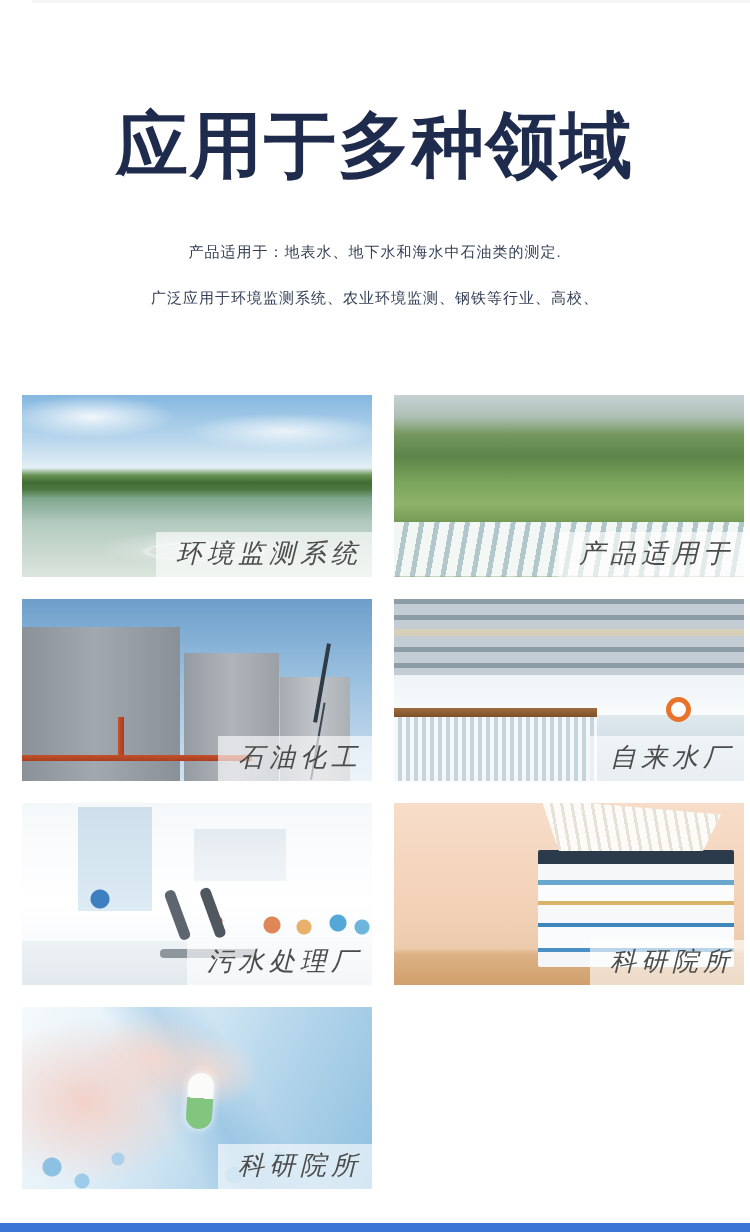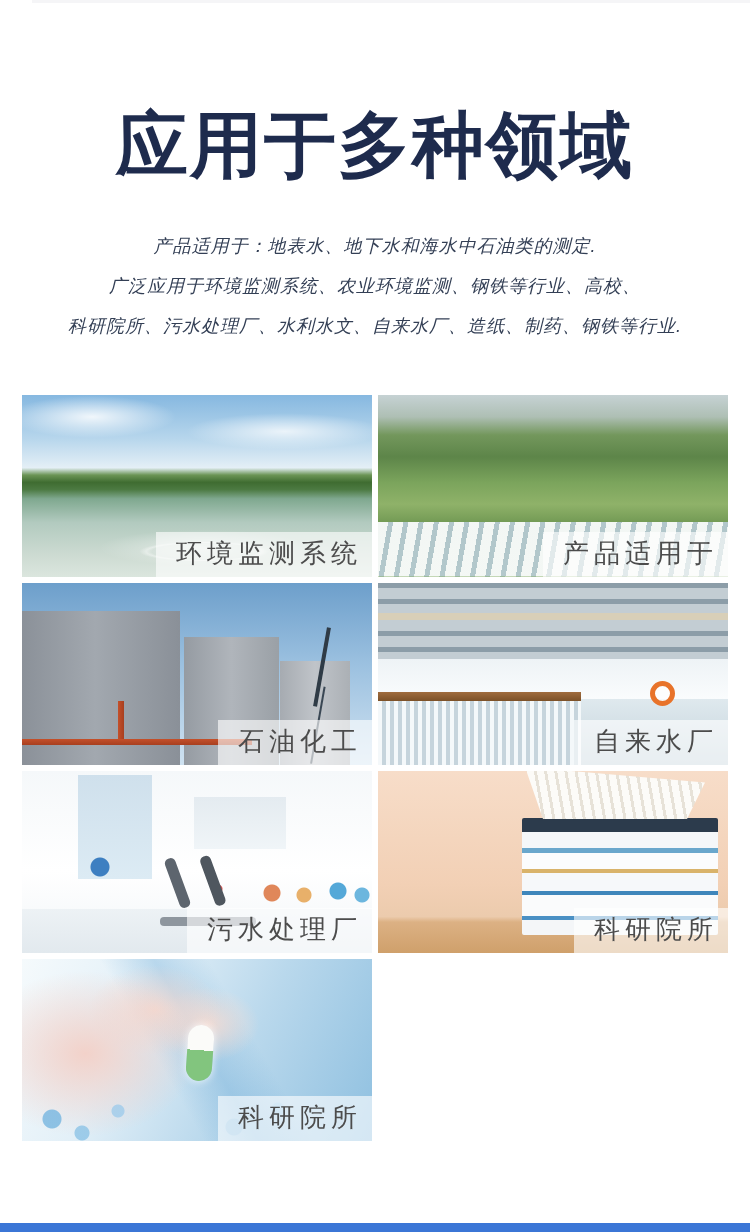--- a/index.html
+++ b/index.html
@@ -9,25 +9,25 @@
     font-family:"Liberation Sans","DejaVu Sans",sans-serif;
   }
   .top-strip{position:absolute;top:0;left:32px;right:0;height:3px;background:#f5f5f7;}
 
   .section-title{
     position:absolute;top:102px;left:0;width:750px;margin:0;
     text-align:center;color:#1e2b4d;font-size:72px;font-weight:900;
     letter-spacing:2px;line-height:86px;
   }
   .section-desc{position:absolute;top:226px;left:0;width:750px;text-align:center;}
-  .section-desc p{margin:0;color:#333f55;font-size:18px;line-height:40px;letter-spacing:1px;font-style:italic;}
+  .section-desc p{margin:6px;color:#333f55;font-size:15px;line-height:40px;letter-spacing:1px;}
 
   .gallery{
     position:absolute;top:395px;left:22px;width:706px;
-    display:grid;grid-template-columns:350px 350px;grid-auto-rows:182px;gap:6px;
+    display:grid;grid-template-columns:350px 350px;grid-auto-rows:182px;gap:22px;font-style:italic;
   }
   .tile{position:relative;margin:0;overflow:hidden;background:#dfe5ea;}
   .photo{position:absolute;inset:0;}
   .tile-label{
     position:absolute;right:0;bottom:0;z-index:5;
     background:rgba(255,255,255,0.62);color:#4c4c4c;
     font-size:26px;letter-spacing:5px;line-height:1.15;
     padding:7px 10px 8px 20px;white-space:nowrap;
   }
 
@@ -173,21 +173,20 @@
 </head>
 <body>
 
 <div class="top-strip"></div>
 
 <h1 class="section-title">应用于多种领域</h1>
 
 <div class="section-desc">
   <p>产品适用于：地表水、地下水和海水中石油类的测定.</p>
   <p>广泛应用于环境监测系统、农业环境监测、钢铁等行业、高校、</p>
-  <p>科研院所、污水处理厂、水利水文、自来水厂、造纸、制药、钢铁等行业.</p>
 </div>
 
 <div class="gallery">
 
   <figure class="tile">
     <div class="photo photo-lake"></div>
     <figcaption class="tile-label">环境监测系统</figcaption>
   </figure>
 
   <figure class="tile">

